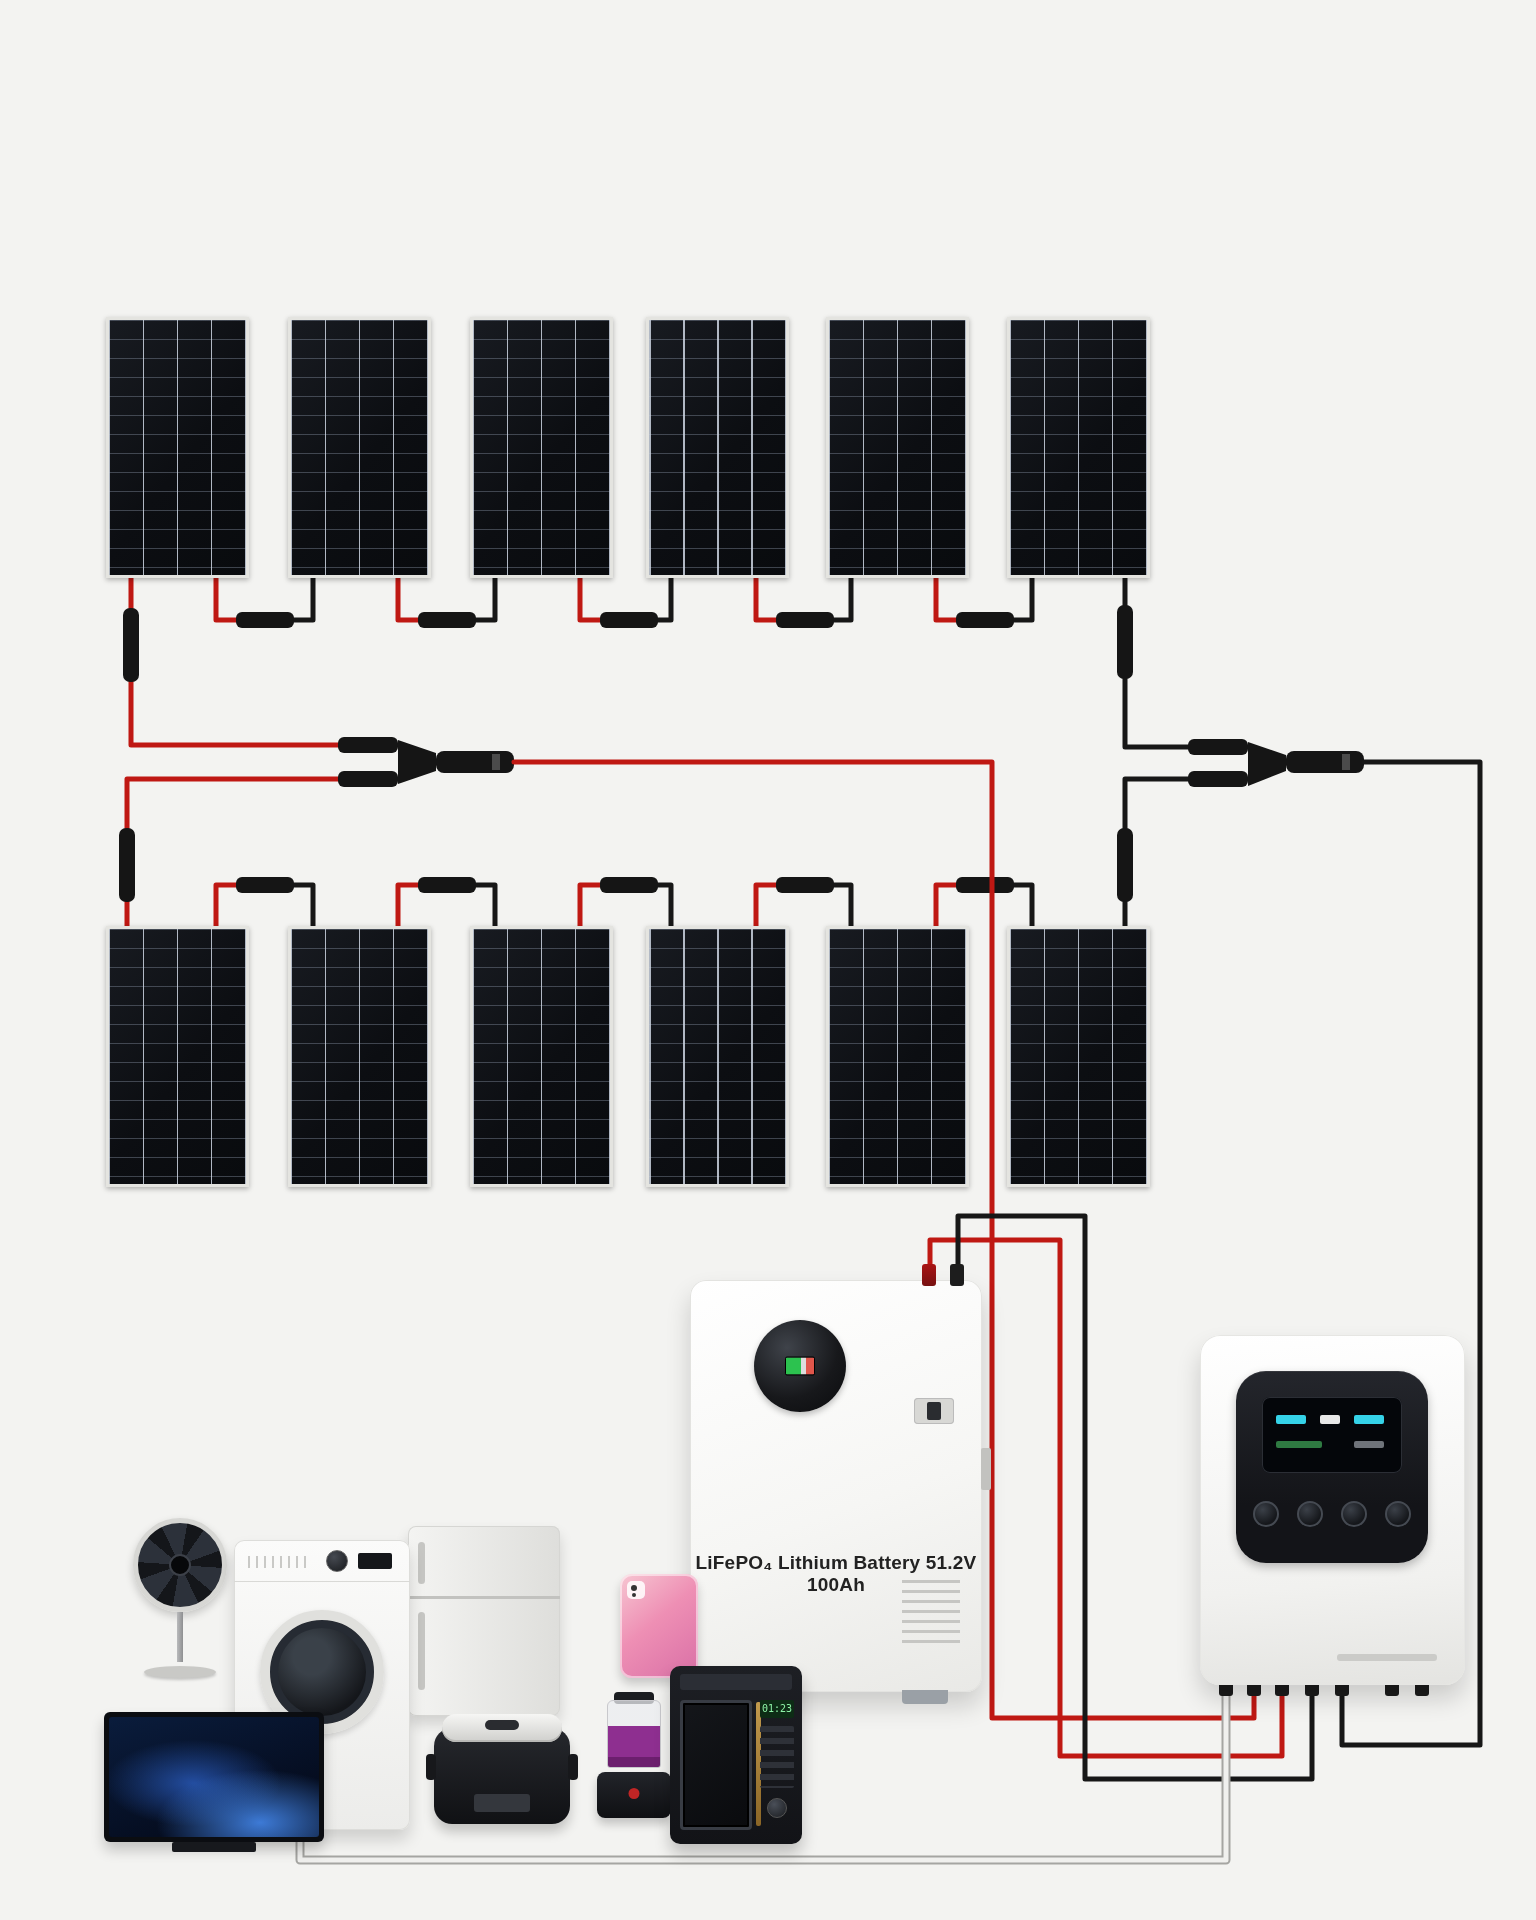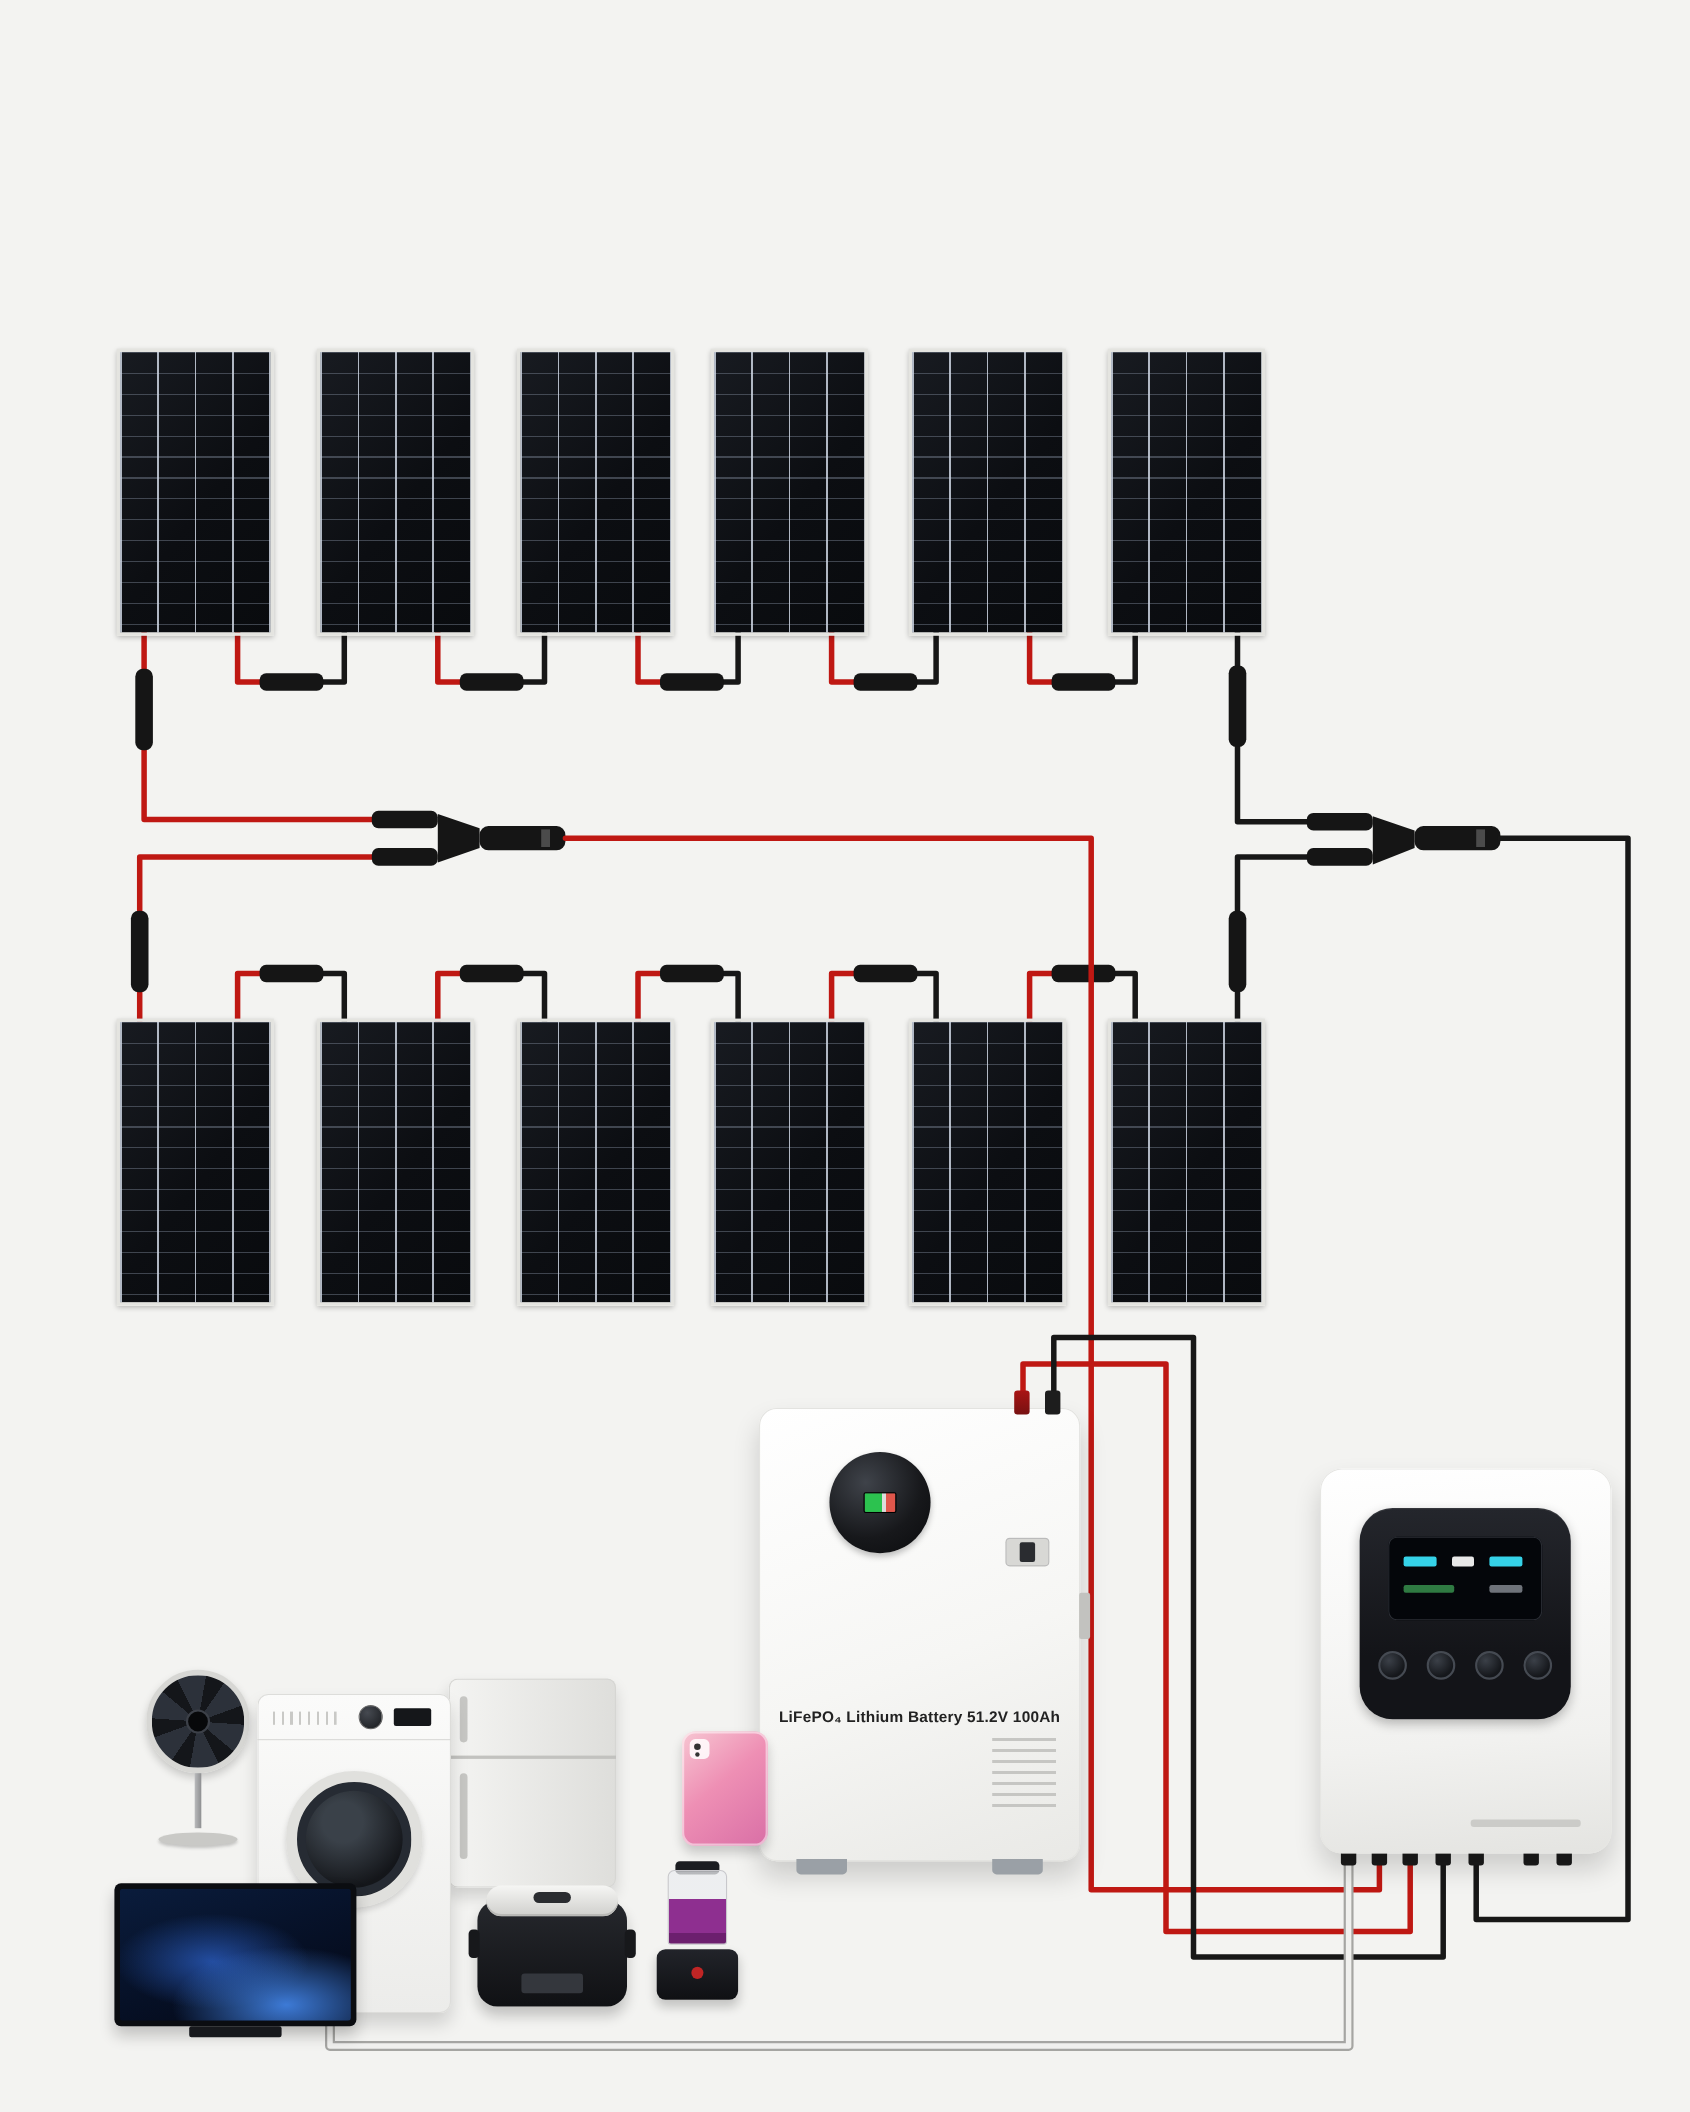--- a/index.html
+++ b/index.html
@@ -37,21 +37,21 @@
     box-shadow:0 14px 24px rgba(0,0,0,.16),inset 0 0 0 1px #e3e3e0}
   .bat-post{position:absolute;top:-16px;width:14px;height:22px;border-radius:3px}
   .bat-post-red{left:232px;background:linear-gradient(#a91414,#771111)}
   .bat-post-black{left:260px;background:#1d1d1d}
   .bat-logo{position:absolute;left:64px;top:40px;width:92px;height:92px;border-radius:50%;
     background:radial-gradient(circle at 36% 30%,#3f434a 0%,#17181b 58%,#0a0b0d 100%);
     box-shadow:0 3px 6px rgba(0,0,0,.25)}
   .bat-screen{position:absolute;left:50%;top:50%;width:30px;height:19px;transform:translate(-50%,-50%);
     border-radius:2px;border:1px solid #000;
     background:linear-gradient(90deg,#2cc24f 0 55%,#ddd 55% 70%,#e0564b 70%)}
-  .bat-label{position:absolute;left:0;right:0;top:272px;text-align:center;font-size:14px;font-weight:bold;color:#222;letter-spacing:.2px}
+  .bat-label{position:absolute;left:0;right:0;top:272px;text-align:center;font-size:19px;font-weight:bold;color:#222;letter-spacing:.2px}
   .bat-breaker{position:absolute;left:224px;top:118px;width:40px;height:26px;border-radius:4px;background:#d8d8d5;box-shadow:inset 0 0 0 1px #bbb}
   .bat-breaker::after{content:"";position:absolute;left:13px;top:4px;width:14px;height:18px;background:#2a2c30;border-radius:2px}
   .bat-vent{position:absolute;left:212px;top:300px;width:58px;height:64px;
     background:repeating-linear-gradient(180deg,#c6c6c3 0 3px,rgba(0,0,0,0) 3px 10px)}
   .bat-bracket{position:absolute;right:-9px;top:168px;width:10px;height:42px;background:#c2c2bf;border-radius:2px}
   .bat-foot{position:absolute;bottom:-12px;width:46px;height:14px;background:#9aa0a6;border-radius:0 0 4px 4px}
   .bat-foot-l{left:34px}.bat-foot-r{right:34px}
 
   
   .inverter{position:absolute;left:1200px;top:1335px;width:265px;height:350px;z-index:3;border-radius:20px;
@@ -331,14 +331,24 @@
   </div>
 
   <div class="appliance blender">
     <div class="blender-lid"></div>
     <div class="blender-jar"></div>
     <div class="blender-base">
       <div class="blender-knob"></div>
     </div>
   </div>
 
+  <div class="appliance micro">
+    <div class="micro-top"></div>
+    <div class="micro-door"></div>
+    <div class="micro-handle"></div>
+    <div class="micro-ctrl">
+      <div class="micro-display">01:23</div>
+      <div class="micro-pad"></div>
+      <div class="micro-knob"></div>
+    </div>
+  </div>
 
 </div>
 
 </body></html>

